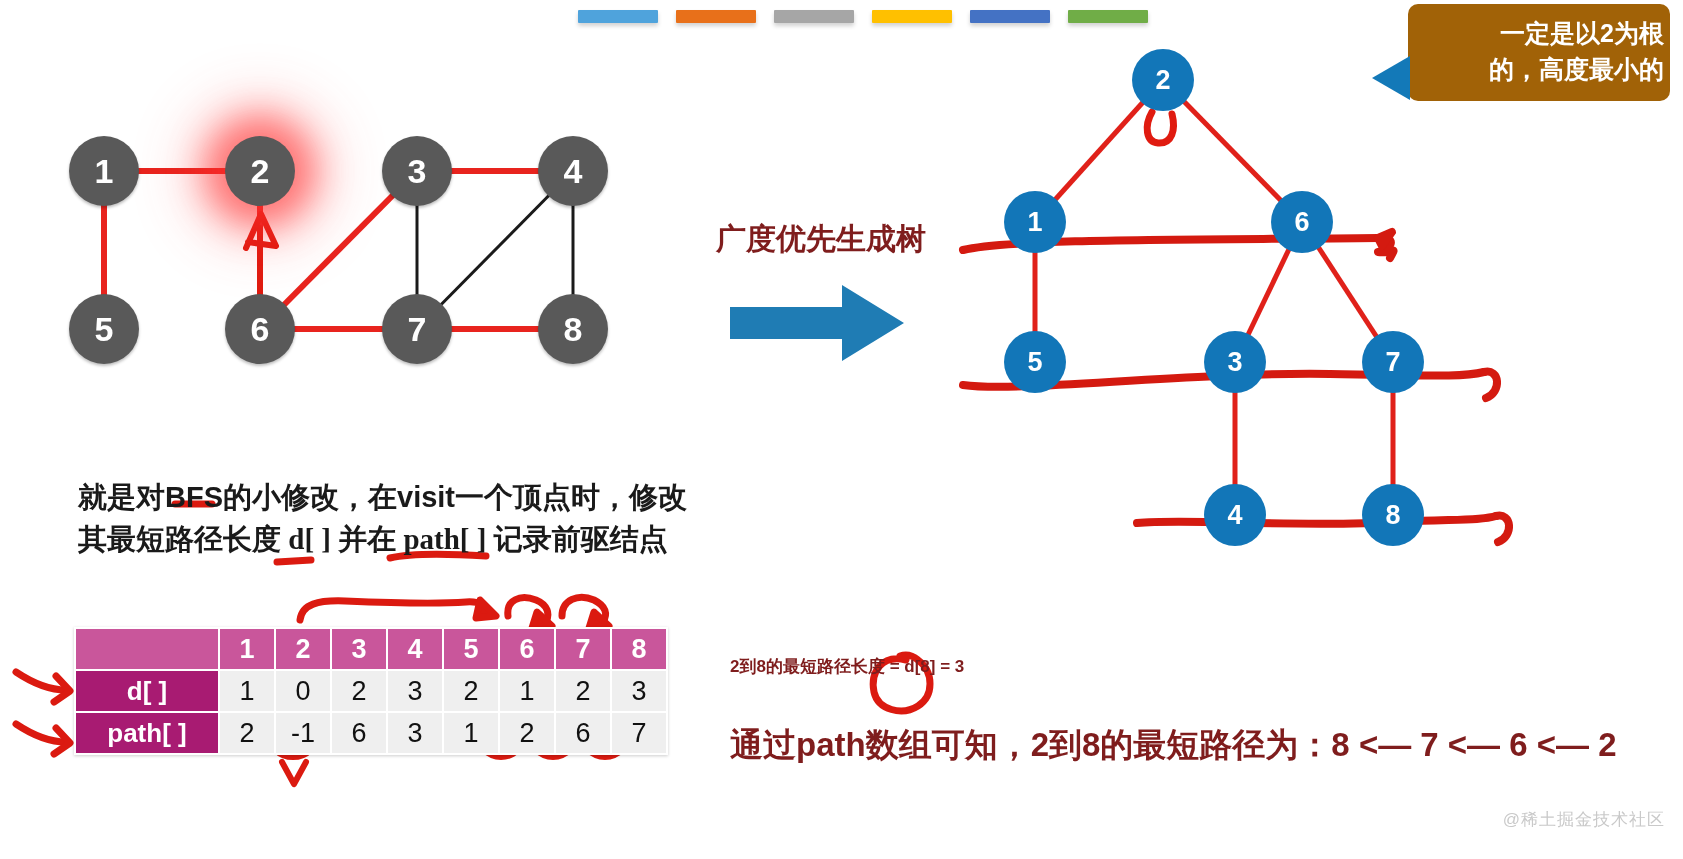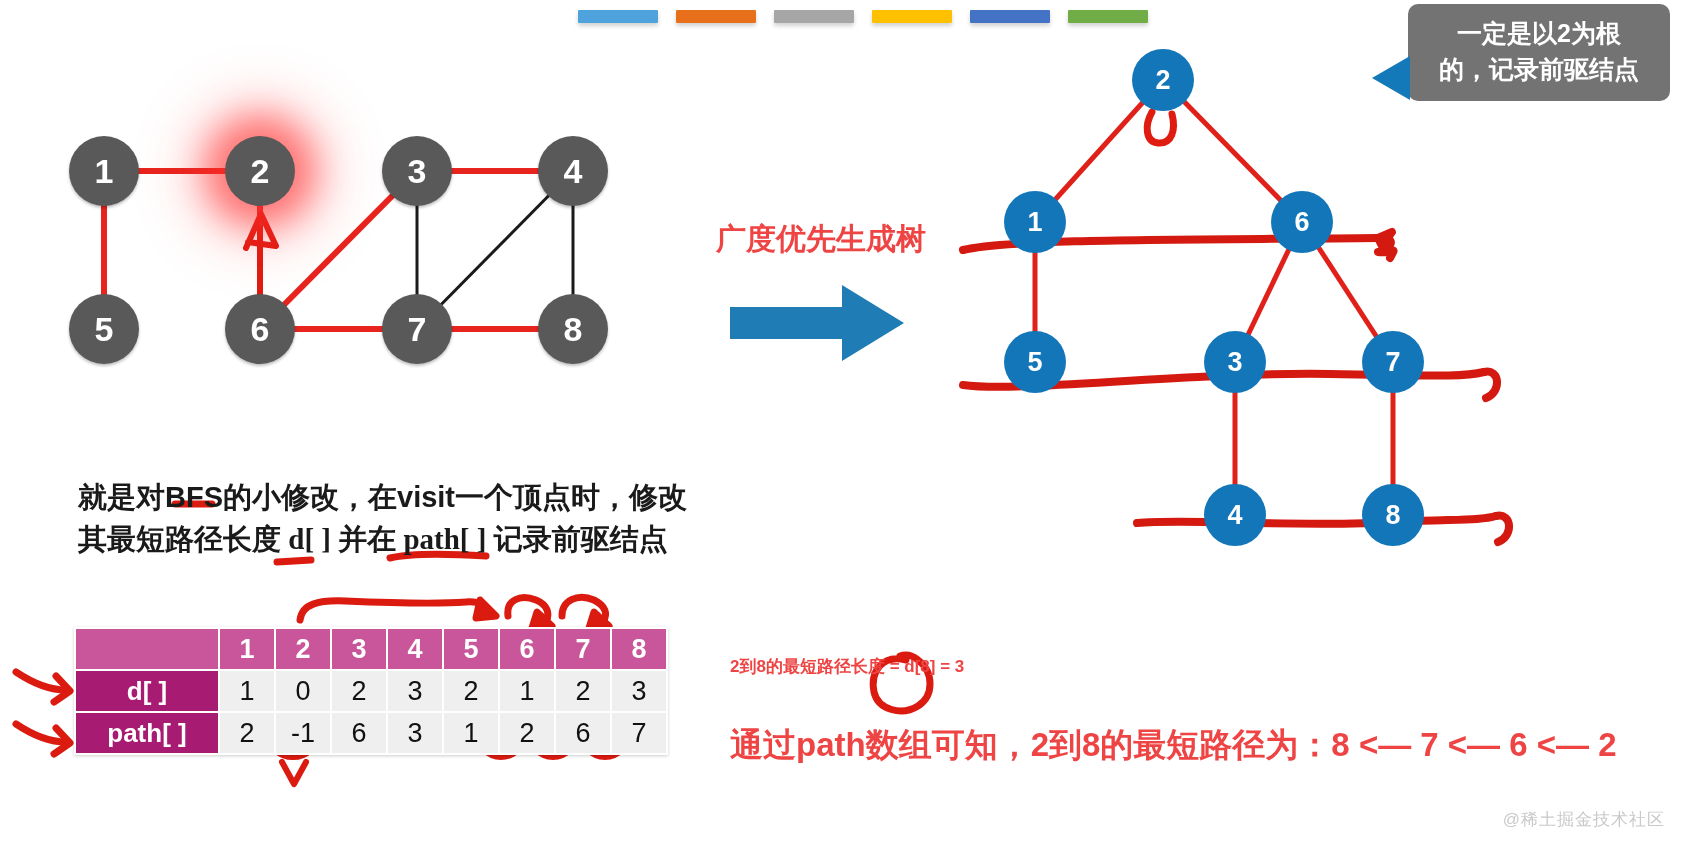--- a/index.html
+++ b/index.html
@@ -69,45 +69,45 @@
     font-size: 27px;
   }
   .node.glow {
     box-shadow: 0 0 34px 20px rgba(255,40,40,0.55),
                 0 0 60px 34px rgba(255,70,70,0.28);
   }
 
   
   .ctext {
     position: absolute;
-    color: #ef4444;
+    color: #7f1d1d;
     font-weight: bold;
     white-space: nowrap;
   }
   .para {
     position: absolute;
     color: #1a1a1a;
     font-weight: bold;
     line-height: 1.45;
     white-space: nowrap;
   }
 
   
   .callout {
     position: absolute;
     left: 1408px;
     top: 4px;
     width: 262px;
-    background: #737373;
+    background: #a16207;
     border-radius: 10px;
     color: #ffffff;
     font-weight: bold;
     font-size: 25px;
     line-height: 1.42;
-    text-align: center;
+    text-align: right;
     padding: 12px 6px 14px 6px;
     box-sizing: border-box;
   }
   .callout .tail {
     position: absolute;
     left: -36px;
     top: 52px;
     width: 0;
     height: 0;
     border-top: 22px solid transparent;
@@ -288,21 +288,21 @@
       <div class="node blue" style="left: 1004px; top: 331px;">5</div>
       <div class="node blue" style="left: 1204px; top: 331px;">3</div>
       <div class="node blue" style="left: 1362px; top: 331px;">7</div>
       <div class="node blue" style="left: 1204px; top: 484px;">4</div>
       <div class="node blue" style="left: 1362px; top: 484px;">8</div>
     </div>
 
   <div class="callout">
     <div class="tail"></div>
     <div>一定是以2为根</div>
-    <div>的，记录前驱结点</div>
+    <div>的，高度最小的</div>
   </div>
 
   <div class="para" style="left:78px; top:476px; font-size:29px;text-align:right;">就是对BFS的小修改，在visit一个顶点时，修改</div>
   <div class="para" style="left:78px; top:518px; font-size:29px;font-family:Liberation Serif, serif;">其最短路径长度 d[ ] 并在 path[ ] 记录前驱结点</div>
 
   <table class="dtable">
     <thead>
       <tr>
         <th class="corner"></th>
       <th class="hdr">1</th>

